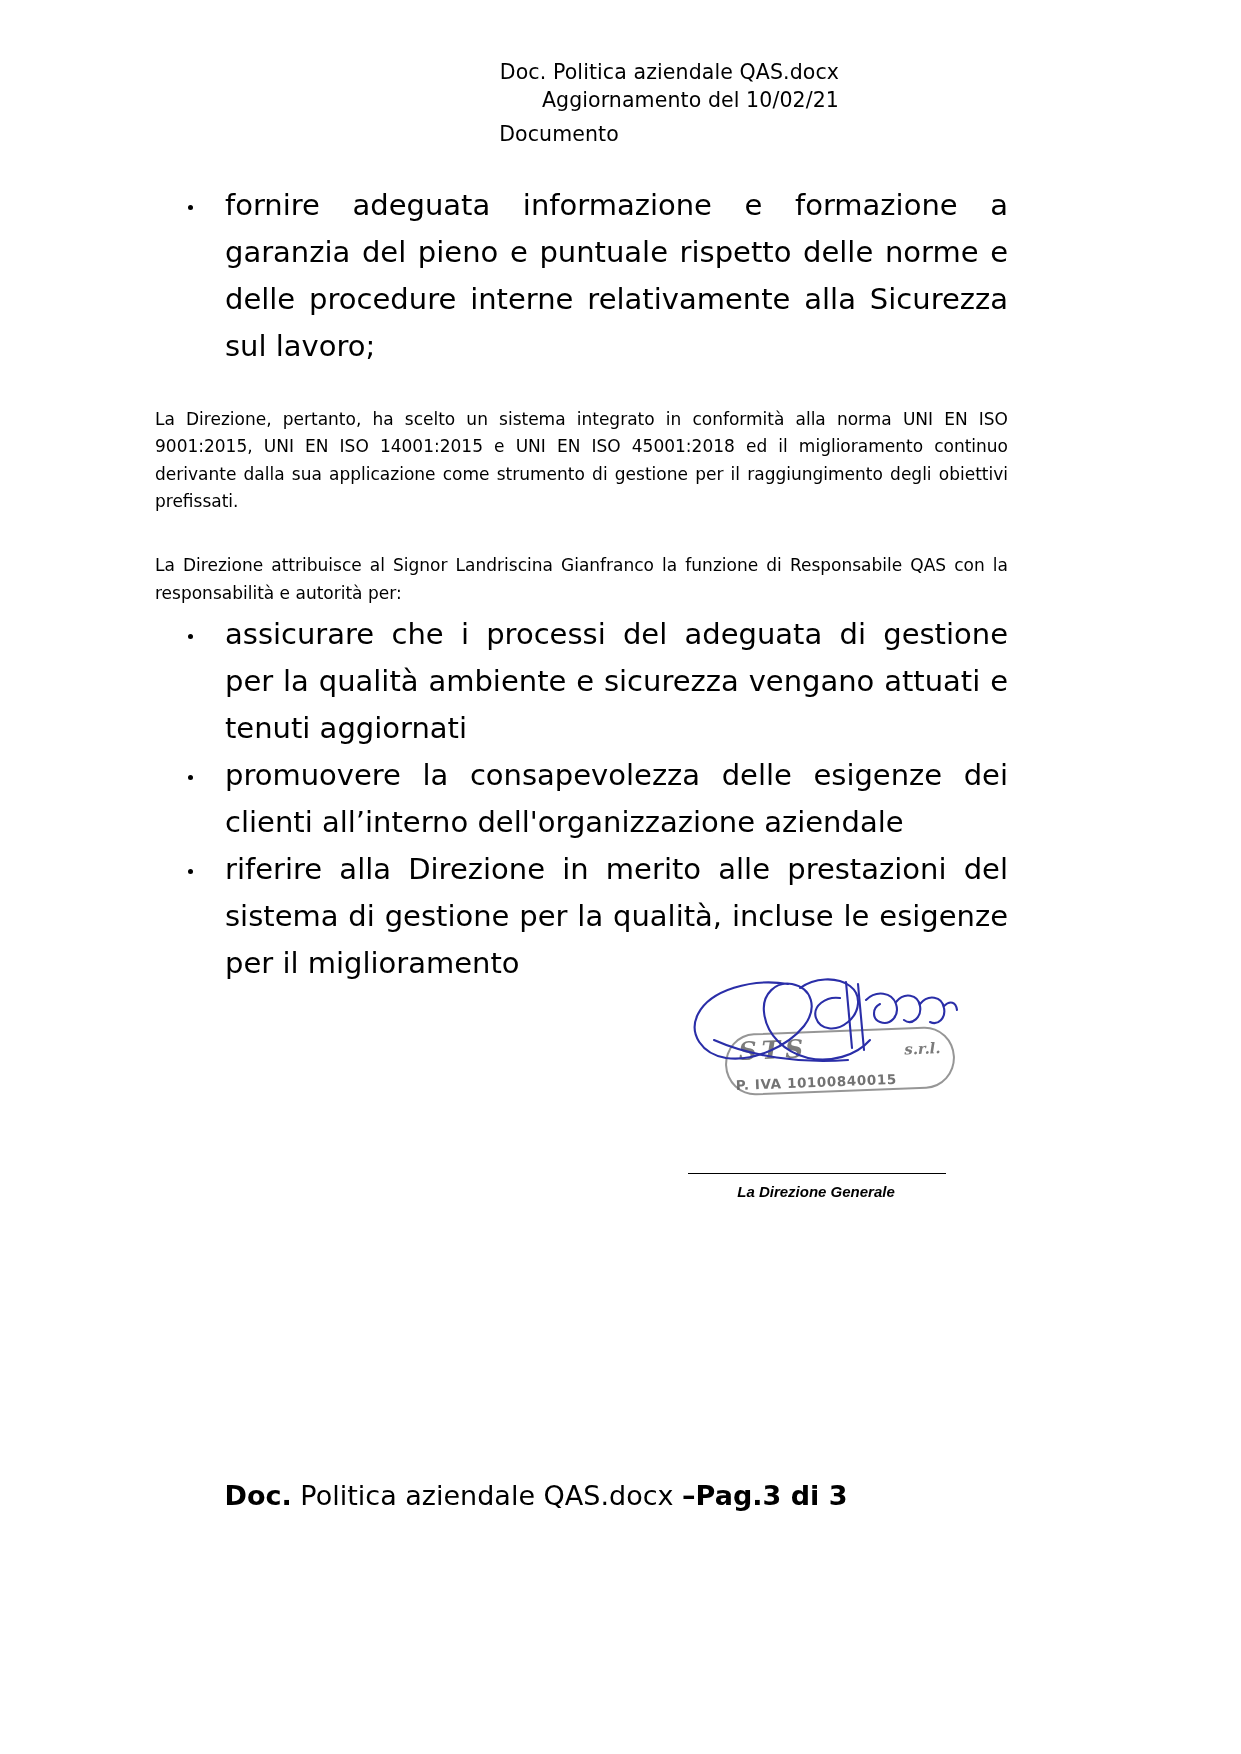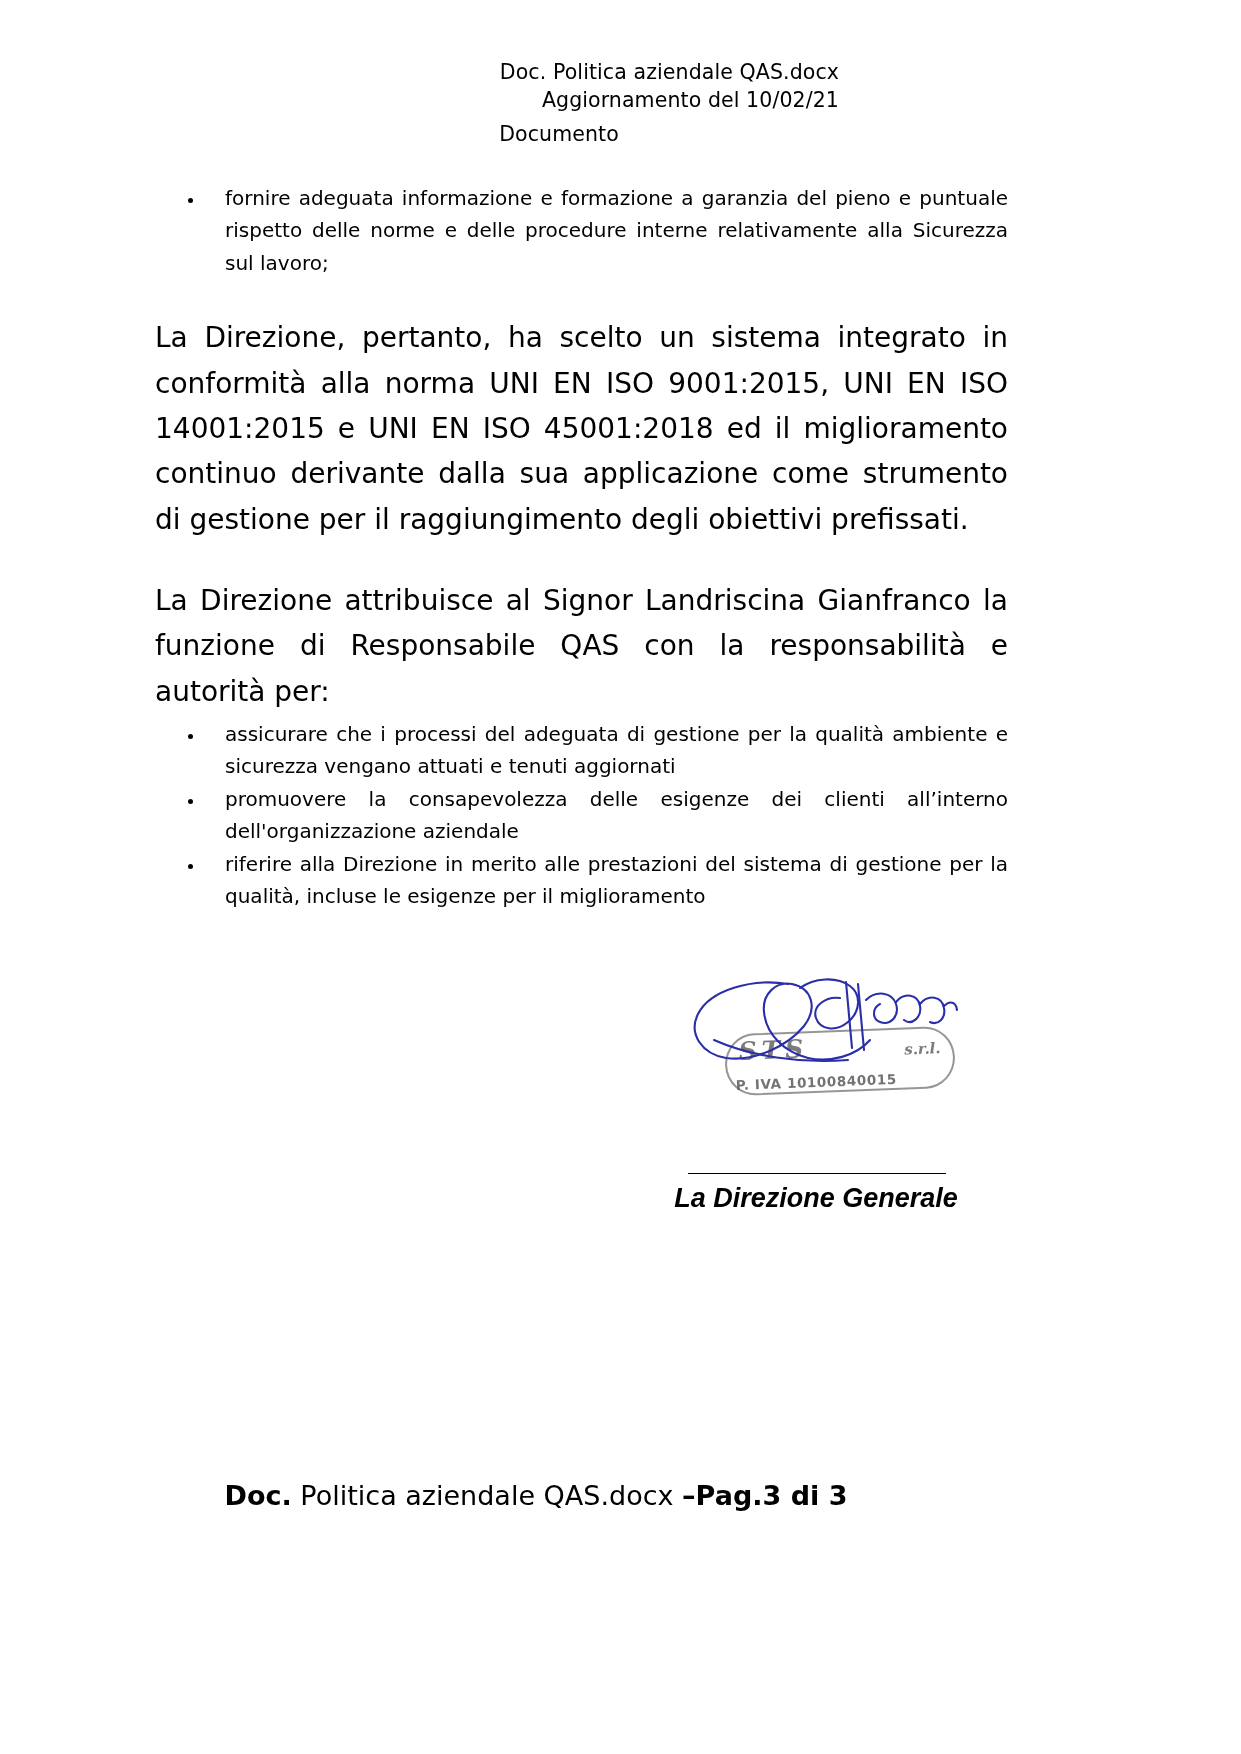--- a/index.html
+++ b/index.html
@@ -45,40 +45,40 @@
 
   ul.bullets {
     list-style: none;
     margin: 0;
     padding: 0;
   }
   ul.bullets li {
     position: relative;
     padding-left: 70px;
     margin: 0;
-    font-size: 20px;
+    font-size: 29px;
     line-height: 1.62;
     text-align: justify;
     text-justify: inter-word;
     color: #000;
   }
   ul.bullets li::before {
     content: "";
     position: absolute;
     left: 33px;
     top: 0.80em;
     width: 5px;
     height: 5px;
     background: #000;
     border-radius: 50%;
   }
 
   p.para {
     margin: 0;
-    font-size: 28px;
+    font-size: 17px;
     line-height: 1.62;
     text-align: justify;
     text-justify: inter-word;
     color: #000;
   }
   .gap-lg { height: 36px; }
   .gap-sm { height: 4px; }
 
   
   .sig-zone {
@@ -157,21 +157,21 @@
   }
   .sig-caption {
     position: absolute;
     left: 0px;
     top: 218px;
     width: 352px;
     text-align: center;
     font-family: "Liberation Sans", sans-serif;
     font-style: italic;
     font-weight: bold;
-    font-size: 27px;
+    font-size: 15px;
     color: #000;
   }
 
   
   .doc-footer {
     position: absolute;
     left: 0;
     right: 0;
     top: 1480px;
     text-align: center;

